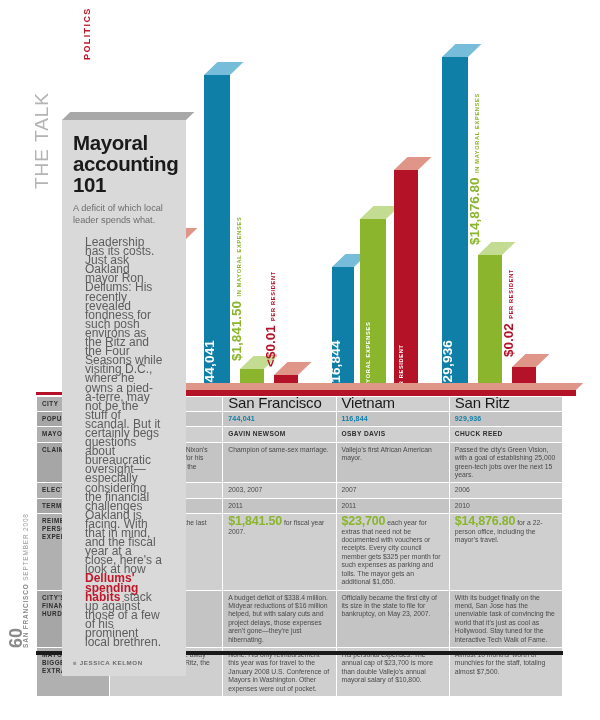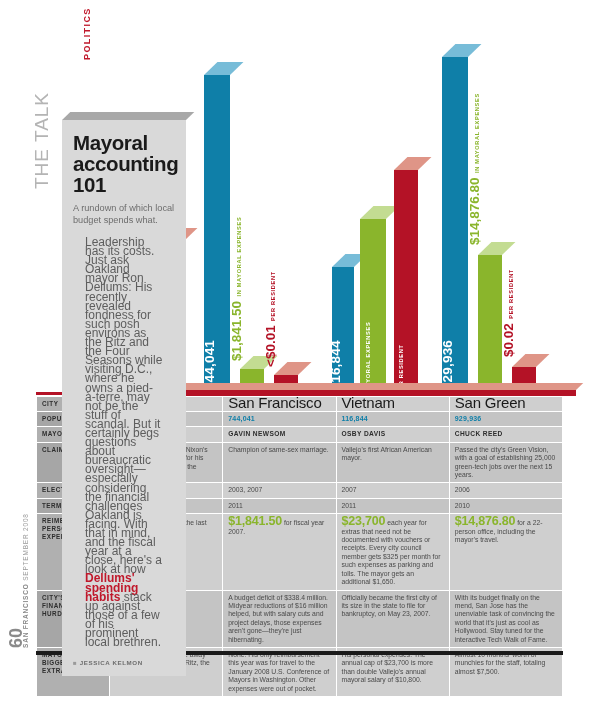--- a/index.html
+++ b/index.html
@@ -256,37 +256,37 @@
       </div>
       <div class="outside-lbl ol-red" style="left:90px;bottom:38px;">
         <span class="val">$0.02</span>
         <span class="unit">PER RESIDENT</span>
       </div>
     </div>
   </div>
 
   <div class="callout">
     <h1>Mayoral accounting 101</h1>
-    <p class="dek">A rundown of which local budget spends what.</p>
+    <p class="dek">A deficit of which local leader spends what.</p>
     <p class="body"><span>Leadership has its costs. Just ask Oakland mayor Ron Dellums: His recently revealed fondness for such posh environs as the Ritz and the Four Seasons while visiting D.C., where he owns a pied-à-terre, may not be the stuff of scandal. But it certainly begs questions about bureaucratic oversight—especially considering the financial challenges Oakland is facing. With that in mind, and the fiscal year at a close, here's a look at how </span><span class="hl">Dellums' spending habits</span><span> stack up against those of a few of his prominent local brethren.</span></p>
     <div class="byline"><span class="sq">■</span> <span>JESSICA KELMON</span></div>
   </div>
 
   <div class="ground-top"></div>
   <div class="ground"></div>
 
   <div class="rule-top"></div>
   <table class="tbl">
     <tbody>
         <tr>
       <td class="lab">CITY</td>
       <td class="cell city">Oakland</td>
       <td class="cell city">San Francisco</td>
       <td class="cell city">Vietnam</td>
-      <td class="cell city">San Green</td>
+      <td class="cell city">San Ritz</td>
     </tr>
     <tr class="alt">
       <td class="lab">POPULATION</td>
       <td class="cell pop">397,067</td>
       <td class="cell pop">744,041</td>
       <td class="cell pop">116,844</td>
       <td class="cell pop">929,936</td>
     </tr>
     <tr>
       <td class="lab">MAYOR</td>

